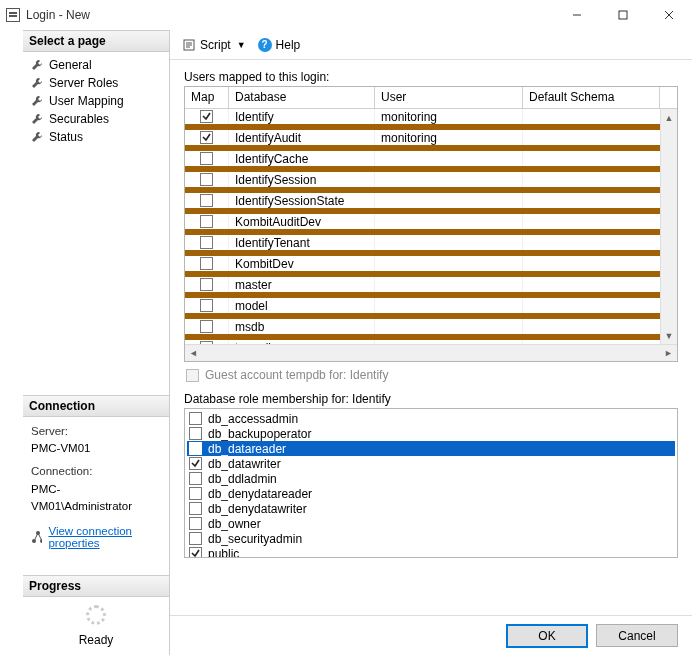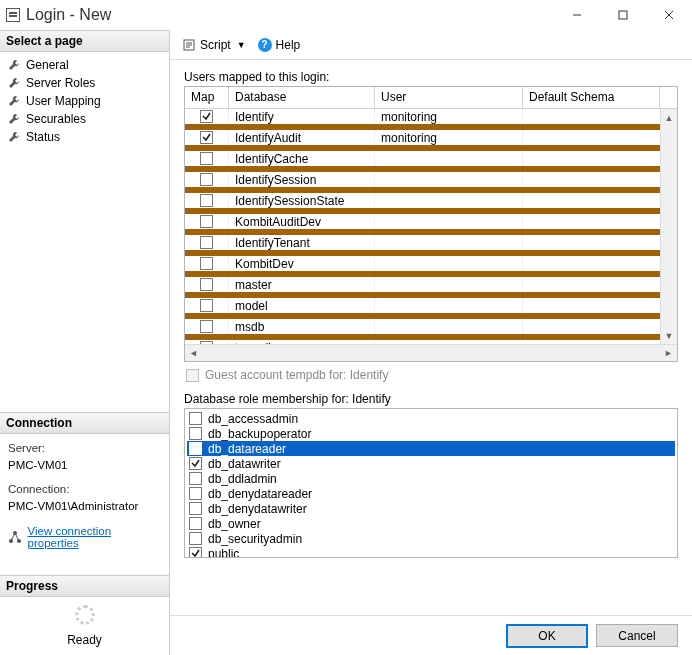--- a/index.html
+++ b/index.html
@@ -5,29 +5,29 @@
   * { box-sizing: border-box; font-family: "Segoe UI", Tahoma, sans-serif; }
   html,body { margin:0; padding:0; }
   body { width:692px; height:655px; background:#fff; font-size:12px; color:#000; }
 
   .window { width:692px; height:655px; display:flex; flex-direction:column; border:0; }
 
   
   .titlebar { height:30px; display:flex; align-items:center; padding-left:6px; background:#fff; }
   .titlebar .app-icon { width:14px; height:14px; border:1px solid #555; margin-right:6px; position:relative; }
   .titlebar .app-icon::after{content:"";position:absolute;left:2px;right:2px;top:3px;height:2px;background:#555;box-shadow:0 3px 0 #555;}
-  .titlebar .title { flex:1; font-size:16px; color:#333; }
+  .titlebar .title { flex:1; font-size:12px; color:#333; }
   .titlebar .winbtns { display:flex; height:100%; }
   .titlebar .winbtn { width:46px; height:30px; display:flex; align-items:center; justify-content:center; color:#555; }
 
   
   .body { flex:1; display:flex; min-height:0; }
 
   
-  .left { width:170px; background:#fff; border-right:1px solid #ccc; display:flex; flex-direction:column; }
+  .left { width:170px; background:#fff; border-right:1px solid #ccc; display:flex; flex-direction:column;padding-left:23px; }
   .section-head { background:linear-gradient(#f6f6f6,#e3e3e3); border-top:1px solid #ccc; border-bottom:1px solid #ccc; padding:3px 6px; font-weight:bold; font-size:12px; }
   .left .pages { padding:4px 0; flex:0 0 auto; }
   .page-item { display:flex; align-items:center; gap:6px; padding:2px 8px; cursor:default; }
   .page-item .wrench { width:12px; height:12px; }
   .page-item.selected { font-weight:normal; }
   .spacer { flex:1; }
   .conn-block { padding:6px 8px; font-size:11.5px; line-height:1.5; }
   .conn-block .label { color:#333; }
   .conn-link { display:flex; align-items:center; gap:6px; padding:4px 8px 8px; }
   .conn-link a { color:#0066cc; text-decoration:underline; font-size:11.5px; }

